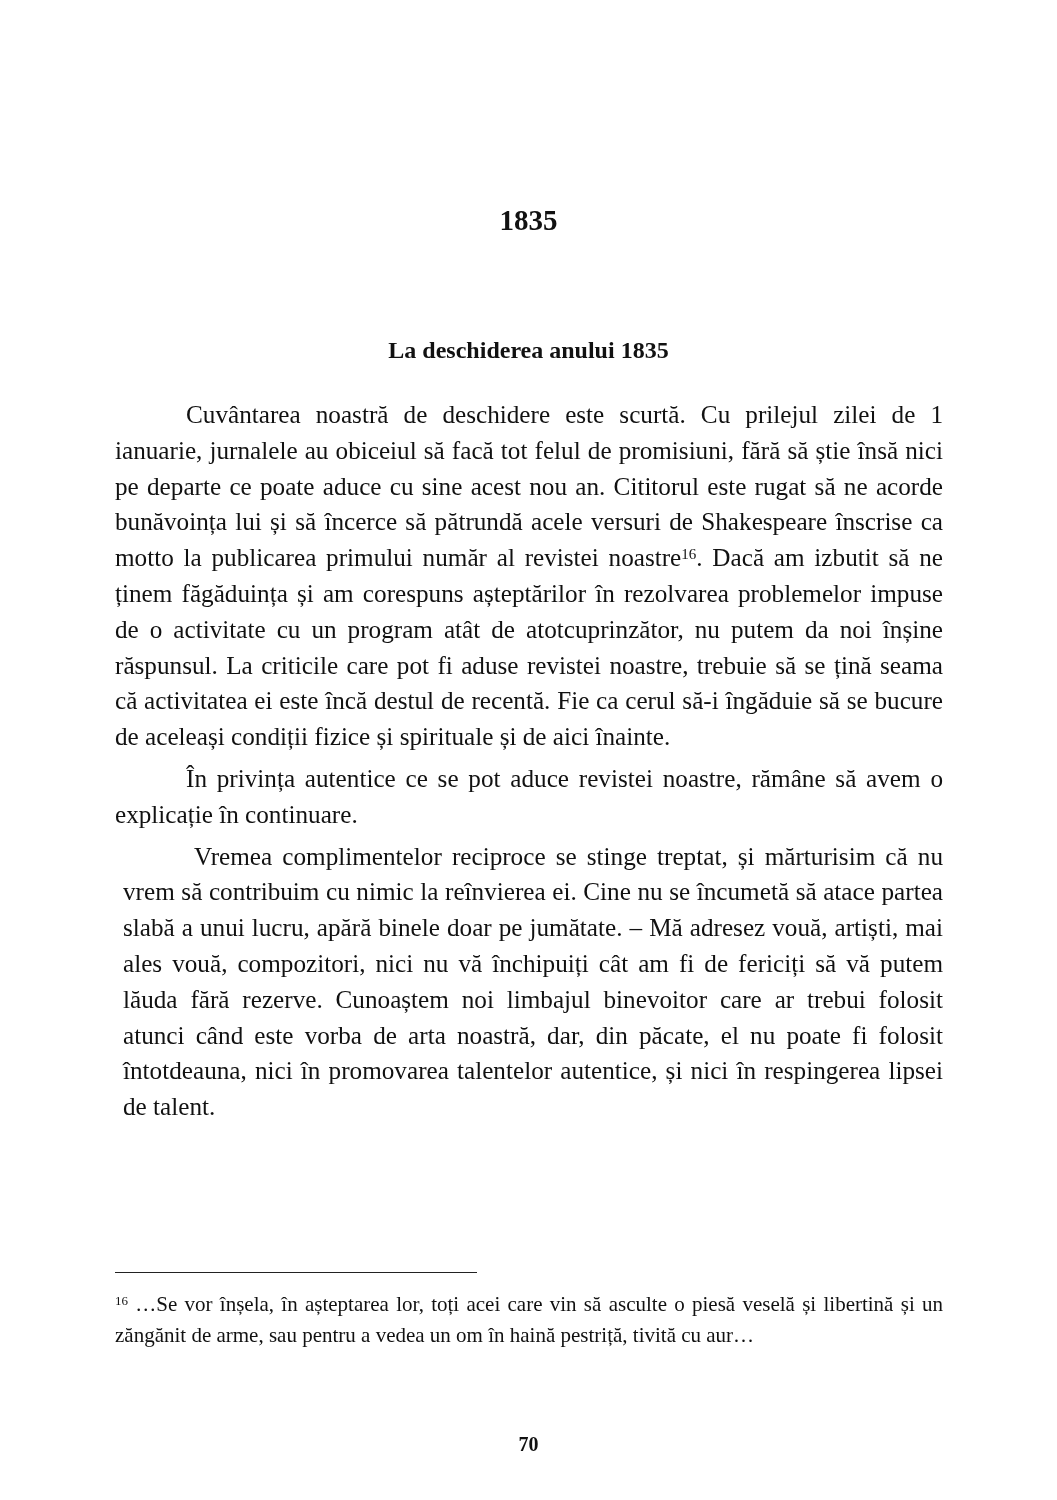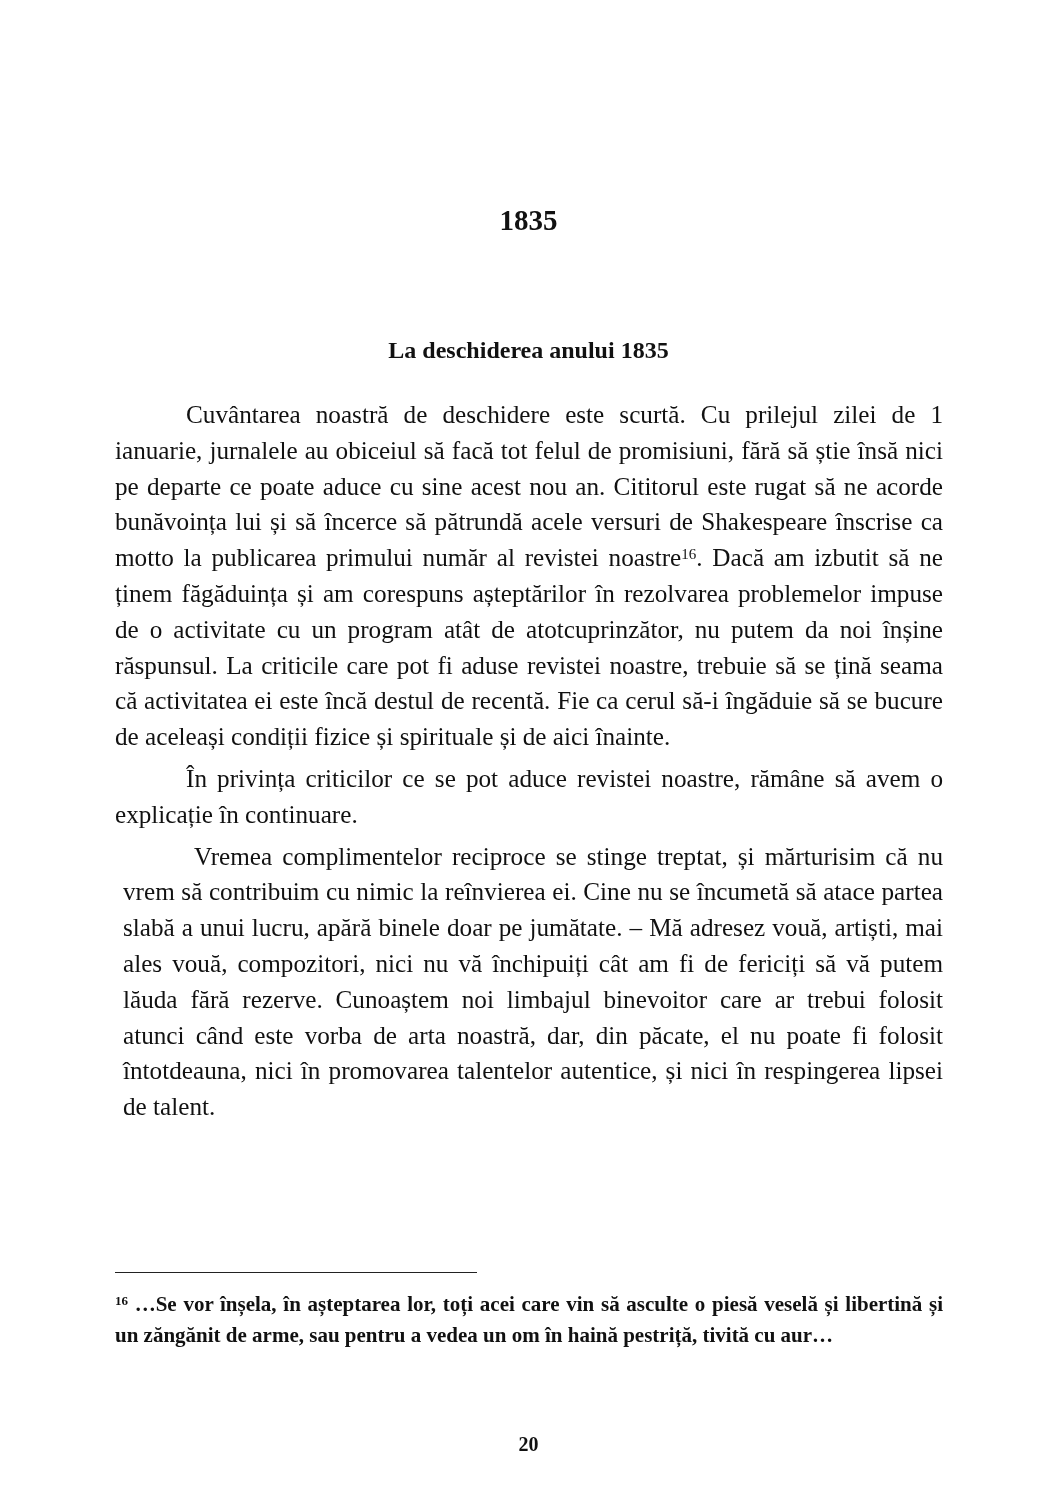--- a/index.html
+++ b/index.html
@@ -75,21 +75,20 @@
     }
     .footnote {
       position: absolute;
       left: 115px;
       width: 828px;
       top: 1289px;
       font-size: 21px;
       line-height: 30.5px;
       text-align: justify;
       margin: 0;
-      font-weight: bold;
     }
     .footnote sup {
       font-size: 13px;
       line-height: 0;
       vertical-align: super;
       position: relative;
       top: 2px;
     }
     .page-number {
       position: absolute;
@@ -107,23 +106,23 @@
 <body>
 
 <div class="page">
 
   <h1 class="chapter-title">1835</h1>
 
   <h2 class="section-title">La deschiderea anului 1835</h2>
 
   <div class="body-text">
     <p><span>Cuvântarea noastră de deschidere este scurtă. Cu prilejul zilei de 1 ianuarie, jurnalele au obiceiul să facă tot felul de promisiuni, fără să știe însă nici pe departe ce poate aduce cu sine acest nou an. Cititorul este rugat să ne acorde bunăvoința lui și să încerce să pătrundă acele versuri de Shakespeare înscrise ca motto la publicarea primului număr al revistei noastre</span><sup class="fn-ref">16</sup><span>. Dacă am izbutit să ne ținem făgăduința și am corespuns așteptărilor în rezolvarea problemelor impuse de o activitate cu un program atât de atotcuprinzător, nu putem da noi înșine răspunsul. La criticile care pot fi aduse revistei noastre, trebuie să se țină seama că activitatea ei este încă destul de recentă. Fie ca cerul să-i îngăduie să se bucure de aceleași condiții fizice și spirituale și de aici înainte.</span></p>
-    <p>În privința criticilor ce se pot aduce revistei noastre, rămâne să avem o explicație în continuare.</p>
+    <p>În privința autentice ce se pot aduce revistei noastre, rămâne să avem o explicație în continuare.</p>
     <p class="last">Vremea complimentelor reciproce se stinge treptat, și mărturisim că nu vrem să contribuim cu nimic la reînvierea ei. Cine nu se încumetă să atace partea slabă a unui lucru, apără binele doar pe jumătate. – Mă adresez vouă, artiști, mai ales vouă, compozitori, nici nu vă închipuiți cât am fi de fericiți să vă putem lăuda fără rezerve. Cunoaștem noi limbajul binevoitor care ar trebui folosit atunci când este vorba de arta noastră, dar, din păcate, el nu poate fi folosit întotdeauna, nici în promovarea talentelor autentice, și nici în respingerea lipsei de talent.</p>
   </div>
 
   <div class="fn-rule"></div>
 
   <p class="footnote"><sup>16</sup><span> …Se vor înșela, în așteptarea lor, toți acei care vin să asculte o piesă veselă și libertină și un zăngănit de arme, sau pentru a vedea un om în haină pestriță, tivită cu aur…</span></p>
 
-  <div class="page-number">20</div>
+  <div class="page-number">70</div>
 
 </div>
 
 </body></html>

